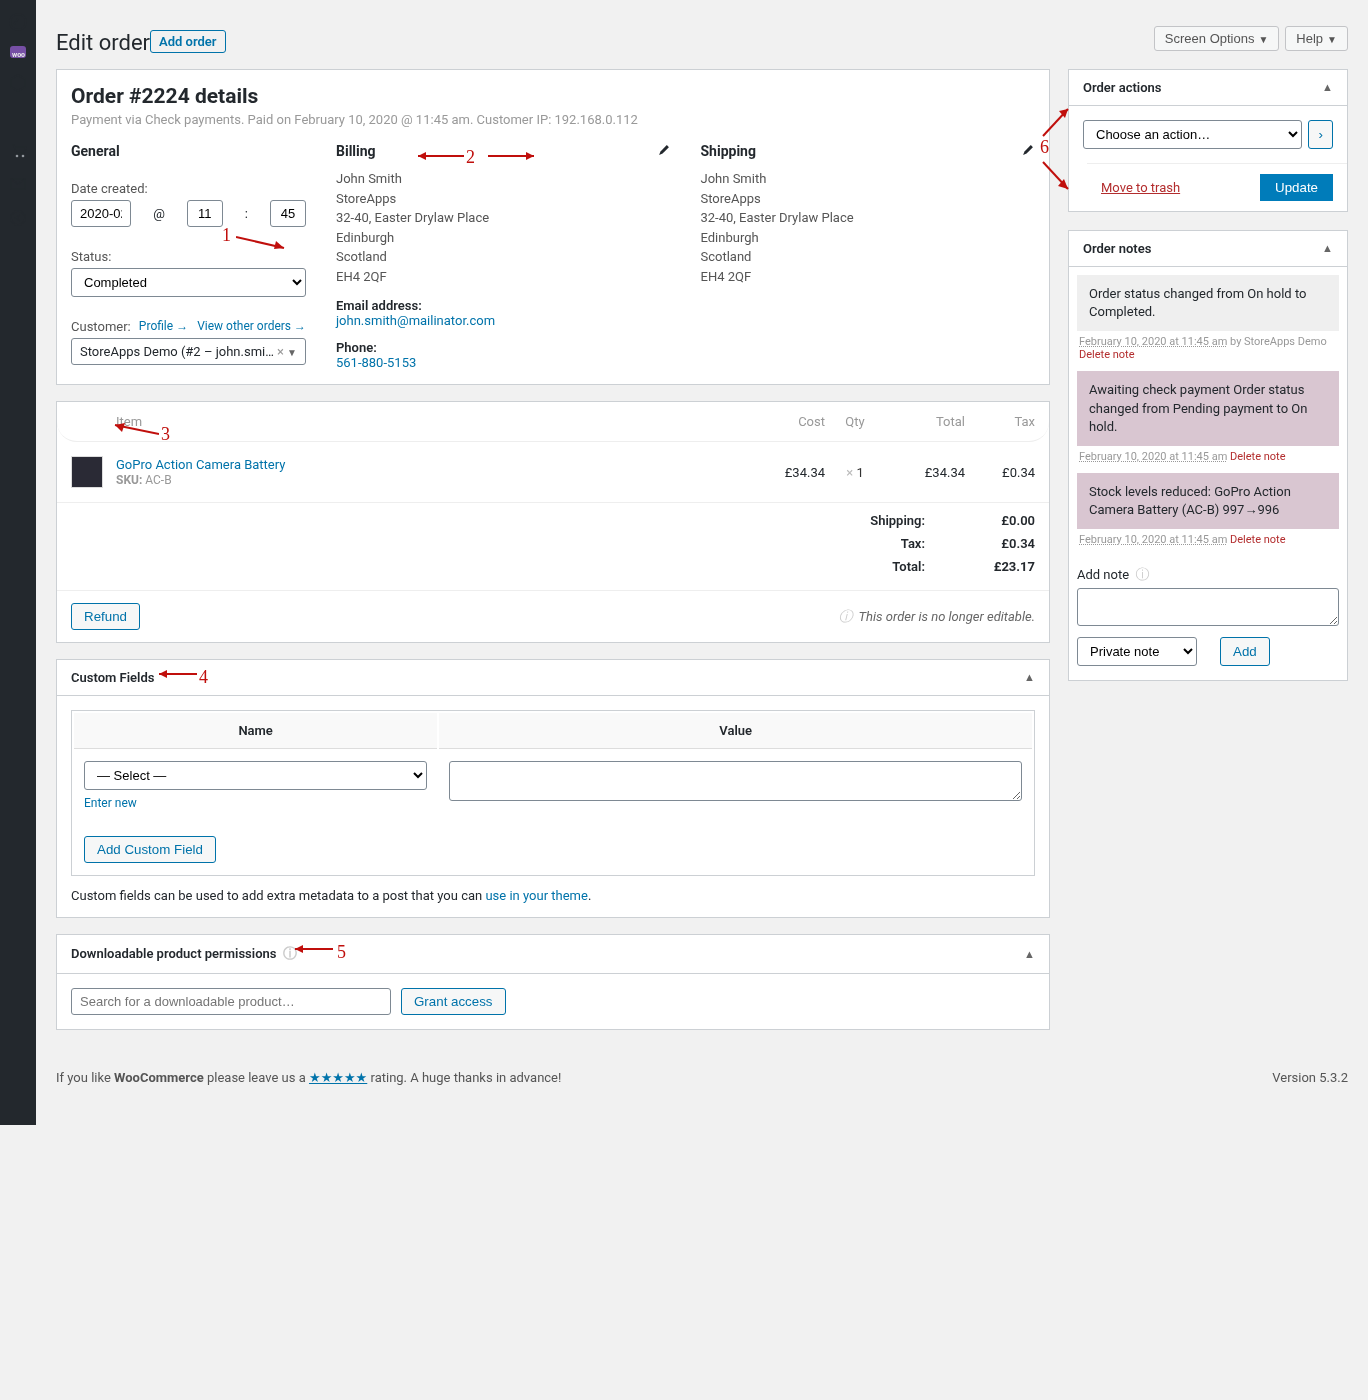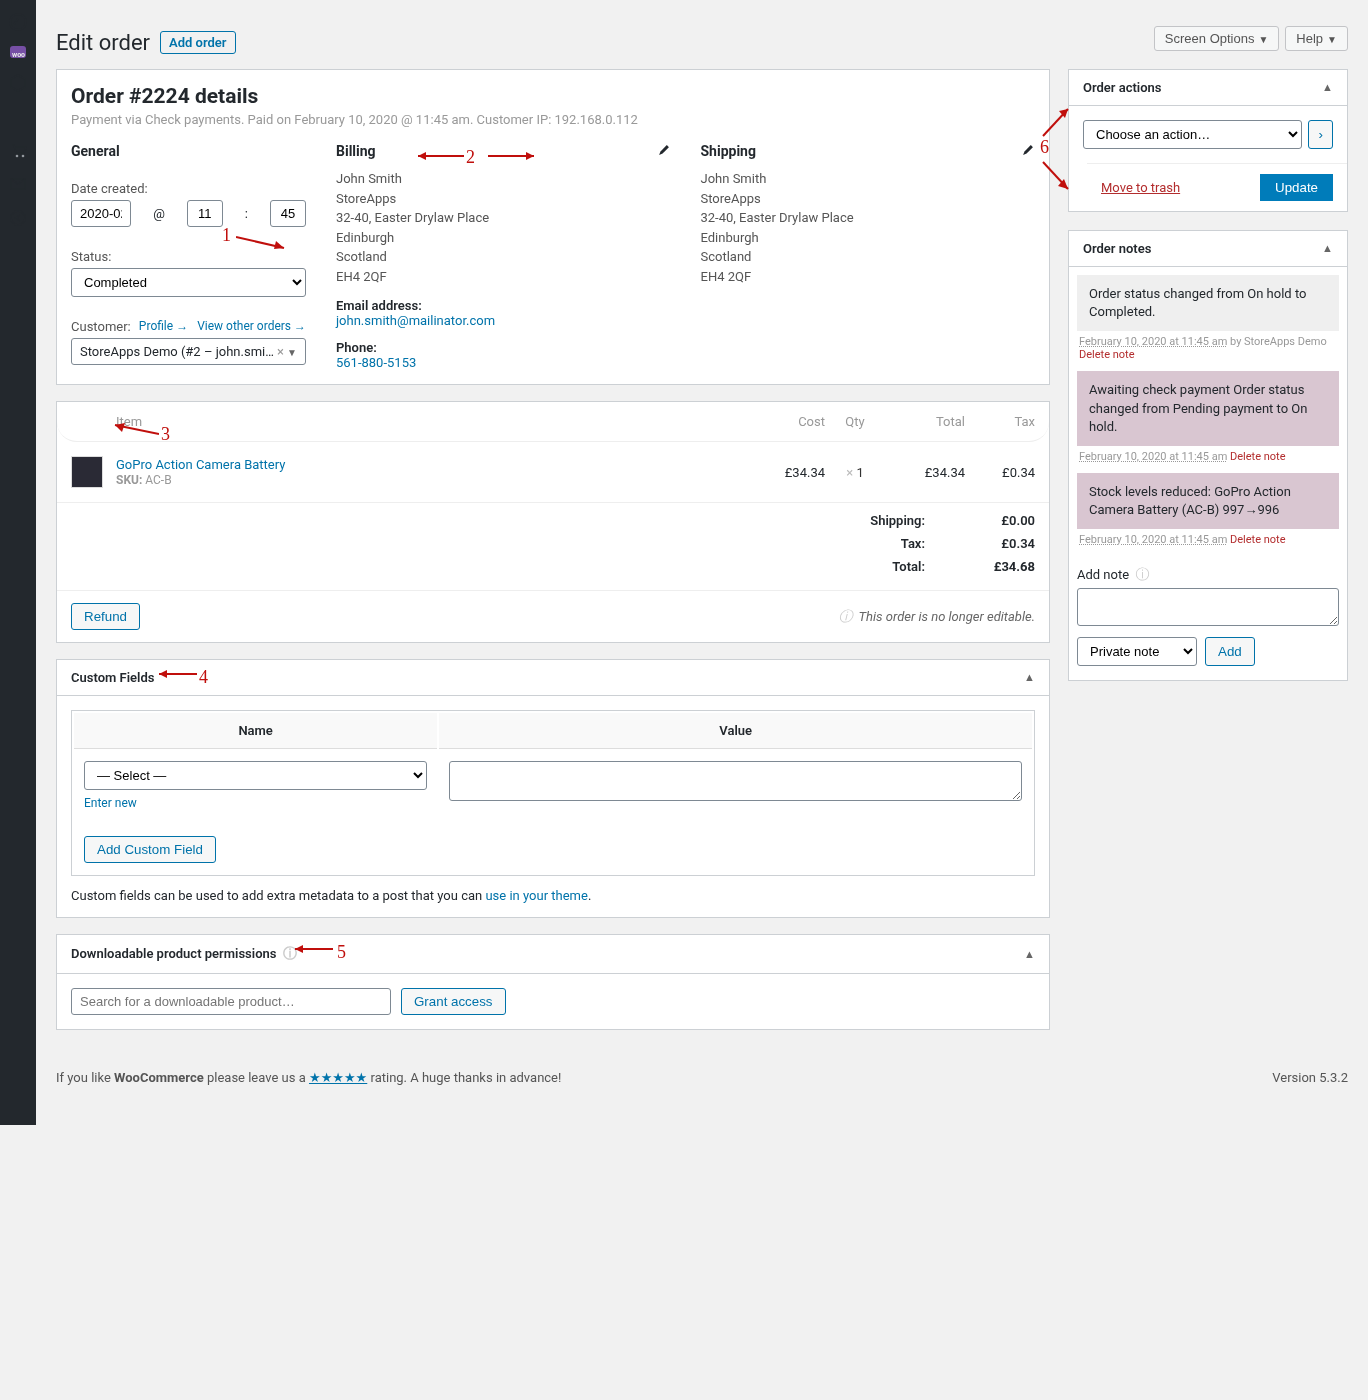--- a/index.html
+++ b/index.html
@@ -21,21 +21,21 @@
     background: #7f54b3; border-radius: 3px; fill:#fff; width:16px;height:12px; padding:3px 2px 5px 2px;
   }
   
   .wrap { flex:1; padding: 10px 20px 40px 20px; position:relative;}
   .topright { position:absolute; right:20px; top:26px; display:flex; gap:6px; }
   .btn-outline {
     background:#f6f7f7; border:1px solid #c3c4c7; border-radius:3px;
     padding:4px 10px; font-size:13px; color:#555; cursor:pointer;
   }
   .btn-outline .caret { font-size:10px; margin-left:4px;}
-  h1.page-title { font-size:22px; font-weight:400; margin:20px 0 14px 0; display:flex; align-items:center; gap:10px;}
+  h1.page-title { font-size:22px; font-weight:400; margin:20px 0 14px 0; display:flex; align-items:flex-start; gap:0;}
   h1.page-title .addnew { border:1px solid #0073aa; color:#0073aa; font-size:13px; padding:3px 8px; border-radius:3px; font-weight:600;}
   .layout { display:flex; gap:18px; align-items:flex-start;}
   .col-main { flex:1; display:flex; flex-direction:column; gap:16px;}
   .col-side { width:280px; display:flex; flex-direction:column; gap:18px;}
   .postbox { background:#fff; border:1px solid #ccd0d4; border-radius:0; }
   .postbox .hndle { padding:10px 14px; border-bottom:1px solid #ccd0d4; font-weight:600; font-size:13px; display:flex; justify-content:space-between; align-items:center;}
   .postbox .hndle .toggle { cursor:pointer; color:#666; font-size:11px;}
   .postbox .inside { padding:14px; }
   
   .order-title { font-size:21px; font-weight:700; }
@@ -83,21 +83,21 @@
   
   .action-row{ display:flex; gap:6px;}
   .go-btn{ border:1px solid #0073aa; background:#f6f7f7; color:#0073aa; width:28px; border-radius:3px; cursor:pointer;}
   .footline{ display:flex; justify-content:space-between; align-items:center; padding:10px 14px; border-top:1px solid #eee;margin-left:18px;}
   .trash{ color:#b32d2e; text-decoration:underline;}
   .note{ padding:10px 12px; font-size:13px; line-height:1.4; border-radius:0;}
   .note.grey{ background:#efefef;}
   .note.purple{ background:#d9c6d1;}
   .note-meta{ font-size:11px; color:#999; padding:4px 2px 10px 2px;}
   .note-meta .del{ color:#b32d2e;}
-  .addnote-row{ display:flex; gap:8px; margin-top:8px;}
+  .addnote-row{ display:flex; gap:23px; margin-top:8px;}
   
   .anno{ position:absolute; color:#c00f0c; font-family:serif; font-size:18px; pointer-events:none;}
   .arrow{ position:absolute; pointer-events:none;}
   
   .footer{ margin-top:40px; display:flex; justify-content:space-between; color:#555; font-size:13px;}
   .stars{ color:#0073aa; text-decoration:underline;}
 </style>
 </head>
 <body>
 
@@ -260,21 +260,21 @@
           <div class="row">
               <span class="lbl">Shipping:</span>
               <span class="val" style="font-weight:600">£0.00</span>
             </div>
           <div class="row">
               <span class="lbl">Tax:</span>
               <span class="val" style="font-weight:600">£0.34</span>
             </div>
           <div class="row">
               <span class="lbl">Total:</span>
-              <span class="val" style="font-weight:700">£34.68</span>
+              <span class="val" style="font-weight:700">£23.17</span>
             </div>
         </div>
         <div class="items-foot">
           <button class="btn-blue-outline">Refund</button>
           <span class="noedit"><span class="help-ic">ⓘ</span>&nbsp; <span>This order is no longer editable.</span></span>
         </div>
       </div>
 
       <div class="postbox" style="position:relative;">
         <span class="anno" style="top:7px; left:142px;">4</span>

